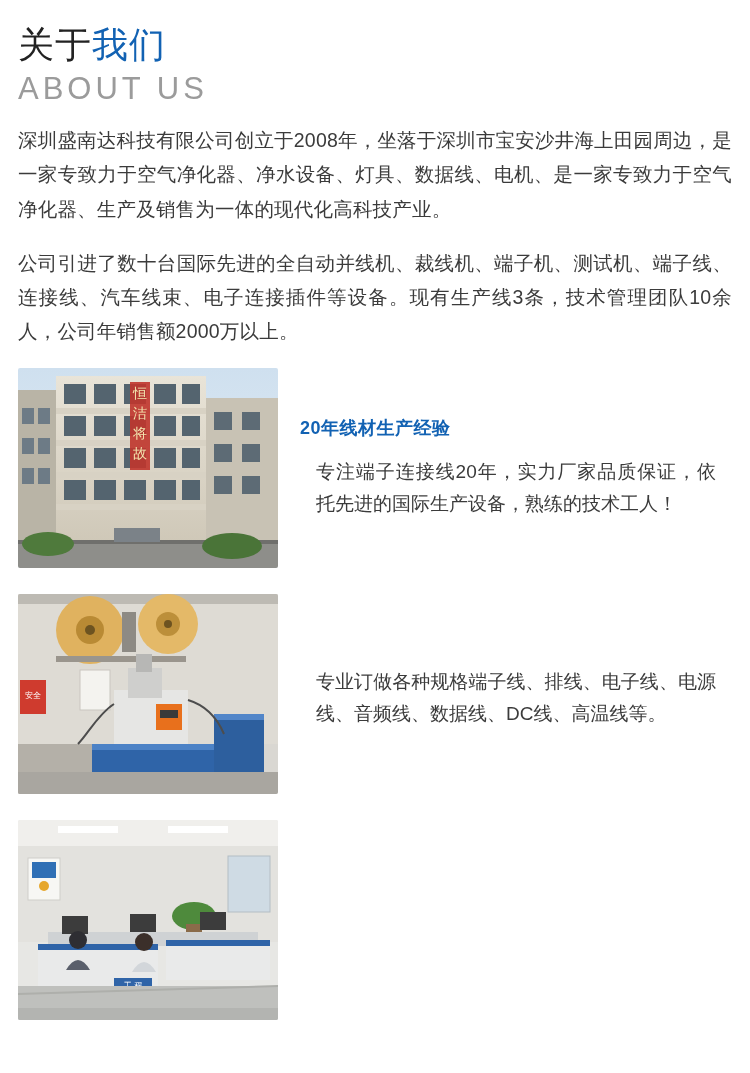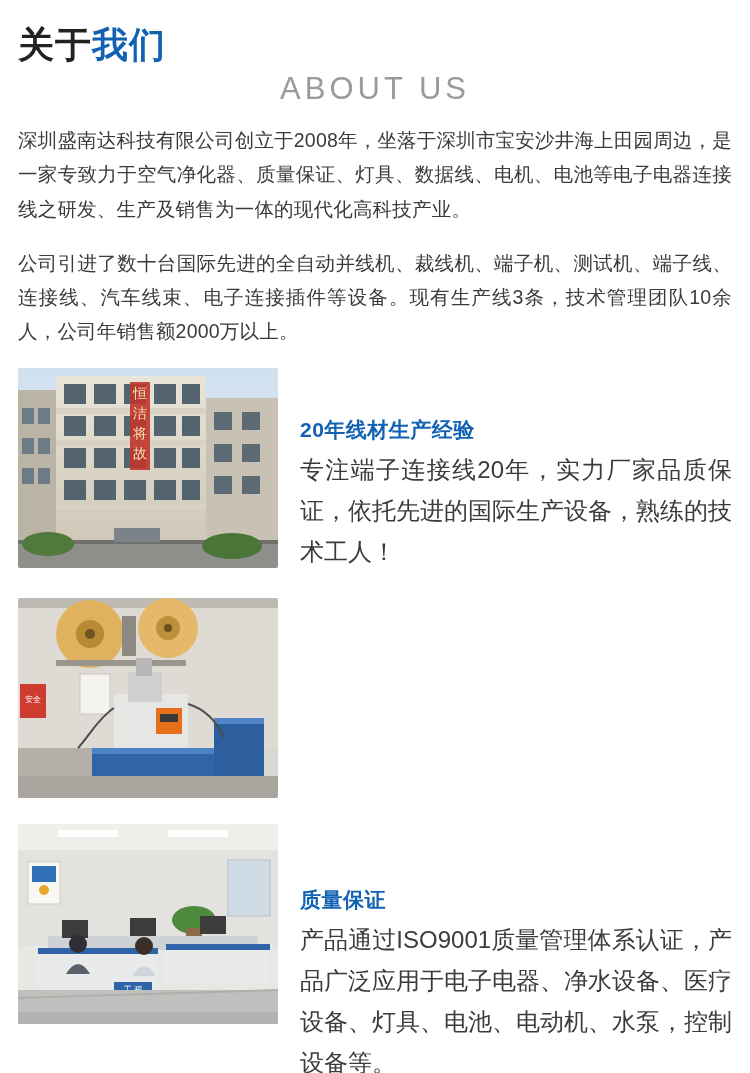--- a/index.html
+++ b/index.html
@@ -19,35 +19,34 @@
     height: 1073px;
     position: relative;
     box-sizing: border-box;
     padding: 0 18px;
   }
   
   .title-cn {
     margin: 0;
     padding-top: 22px;
     font-size: 36px;
-    font-weight: bold;
+    font-weight: normal;
     line-height: 1.25;
     letter-spacing: 1px;
   }
   .title-cn .t-dark { color: #222222; }
   .title-cn .t-blue { color: #1262b3; }
 
   .title-en {
     margin: 2px 0 0 0;
     font-size: 31px;
     font-weight: normal;
     letter-spacing: 4px;
     color: #9b9b9b;
     line-height: 1.3;
-    text-align: center;
   }
 
   
   .intro {
     margin: 14px 0 0 0;
     font-size: 19.5px;
     line-height: 1.75;
     color: #3b3b3b;
     text-align: justify;
     letter-spacing: 0.2px;
@@ -75,46 +74,46 @@
   }
   .thumb svg { display: block; }
 
   .feature-text {
     flex: 1 1 auto;
     padding-left: 22px;
     padding-top: 48px;
   }
   .feature-title {
     margin: 0 0 6px 0;
-    font-size: 21px;
+    font-size: 18px;
     font-weight: bold;
     color: #1262b3;
     letter-spacing: 0.5px;
   }
   .feature-desc {
-    margin: 0;
-    font-size: 24px;
+    margin: 16px;
+    font-size: 19px;
     line-height: 1.7;
     color: #3b3b3b;
     text-align: justify;
   }
   .feature.tall .feature-text { padding-top: 56px; }
   .feature.tall3 .feature-text { padding-top: 62px; }
 </style>
 </head>
 <body>
 
 <div class="page">
 
   <h1 class="title-cn">
     <span class="t-dark">关于</span><span class="t-blue">我们</span>
   </h1>
   <h2 class="title-en">ABOUT US</h2>
 
-  <p class="intro">深圳盛南达科技有限公司创立于2008年，坐落于深圳市宝安沙井海上田园周边，是一家专致力于空气净化器、质量保证、灯具、数据线、电机、电池等电子电器连接线之研发、生产及销售为一体的现代化高科技产业。</p>
+  <p class="intro">深圳盛南达科技有限公司创立于2008年，坐落于深圳市宝安沙井海上田园周边，是一家专致力于空气净化器、净水设备、灯具、数据线、电机、是一家专致力于空气净化器、生产及销售为一体的现代化高科技产业。</p>
   <p class="intro">公司引进了数十台国际先进的全自动并线机、裁线机、端子机、测试机、端子线、连接线、汽车线束、电子连接插件等设备。现有生产线3条，技术管理团队10余人，公司年销售额2000万以上。</p>
 
   <div class="features">
 
     <div class="feature">
       <div class="thumb">
         <svg width="260" height="200" viewBox="0 0 260 200" xmlns="http://www.w3.org/2000/svg" aria-hidden="true">
           <defs>
             <linearGradient id="sky1" x1="0" y1="0" x2="0" y2="1">
               <stop offset="0%" stop-color="#cfe0ef"></stop>
@@ -240,20 +239,21 @@
           <rect x="196" y="120" width="50" height="6" fill="#5286c9"></rect>
           <rect x="0" y="150" width="74" height="50" fill="#b4b0a8"></rect>
 
           <rect x="0" y="178" width="260" height="22" fill="#a9a6a0"></rect>
 
           <path d="M96 110 C 80 120, 70 140, 60 150" stroke="#4d4d4d" stroke-width="2" fill="none"></path>
           <path d="M170 106 C 190 112, 200 126, 206 140" stroke="#4d4d4d" stroke-width="2" fill="none"></path>
         </svg>
       </div>
       <div class="feature-text">
+        <p class="feature-desc">专业订做各种规格端子线、排线、电子线、电源线、音频线、数据线、DC线、高温线等。</p>
       </div>
     </div>
 
     <div class="feature tall3">
       <div class="thumb">
         <svg width="260" height="200" viewBox="0 0 260 200" xmlns="http://www.w3.org/2000/svg" aria-hidden="true">
           <rect width="260" height="200" fill="#e7e7e4"></rect>
 
           <rect x="0" y="0" width="260" height="26" fill="#f0efec"></rect>
           <rect x="40" y="6" width="60" height="7" fill="#ffffff"></rect>
@@ -291,19 +291,17 @@
 
           <rect x="96" y="158" width="38" height="12" fill="#2f64a8"></rect>
           <text x="115" y="168" fill="#ffffff" font-family="DejaVu Sans" font-size="8" text-anchor="middle">工 程</text>
 
           <rect x="0" y="166" width="260" height="34" fill="#bfc0bd"></rect>
           <path d="M0 174 L260 166" stroke="#aeafab" stroke-width="2"></path>
           <rect x="0" y="188" width="260" height="12" fill="#b3b4b1"></rect>
         </svg>
       </div>
       <div class="feature-text">
-        <h3 class="feature-title">质量保证</h3>
-        <p class="feature-desc">产品通过ISO9001质量管理体系认证，产品广泛应用于电子电器、净水设备、医疗设备、灯具、电池、电动机、水泵，控制设备等。</p>
       </div>
     </div>
 
   </div>
 </div>
 
 </body></html>

